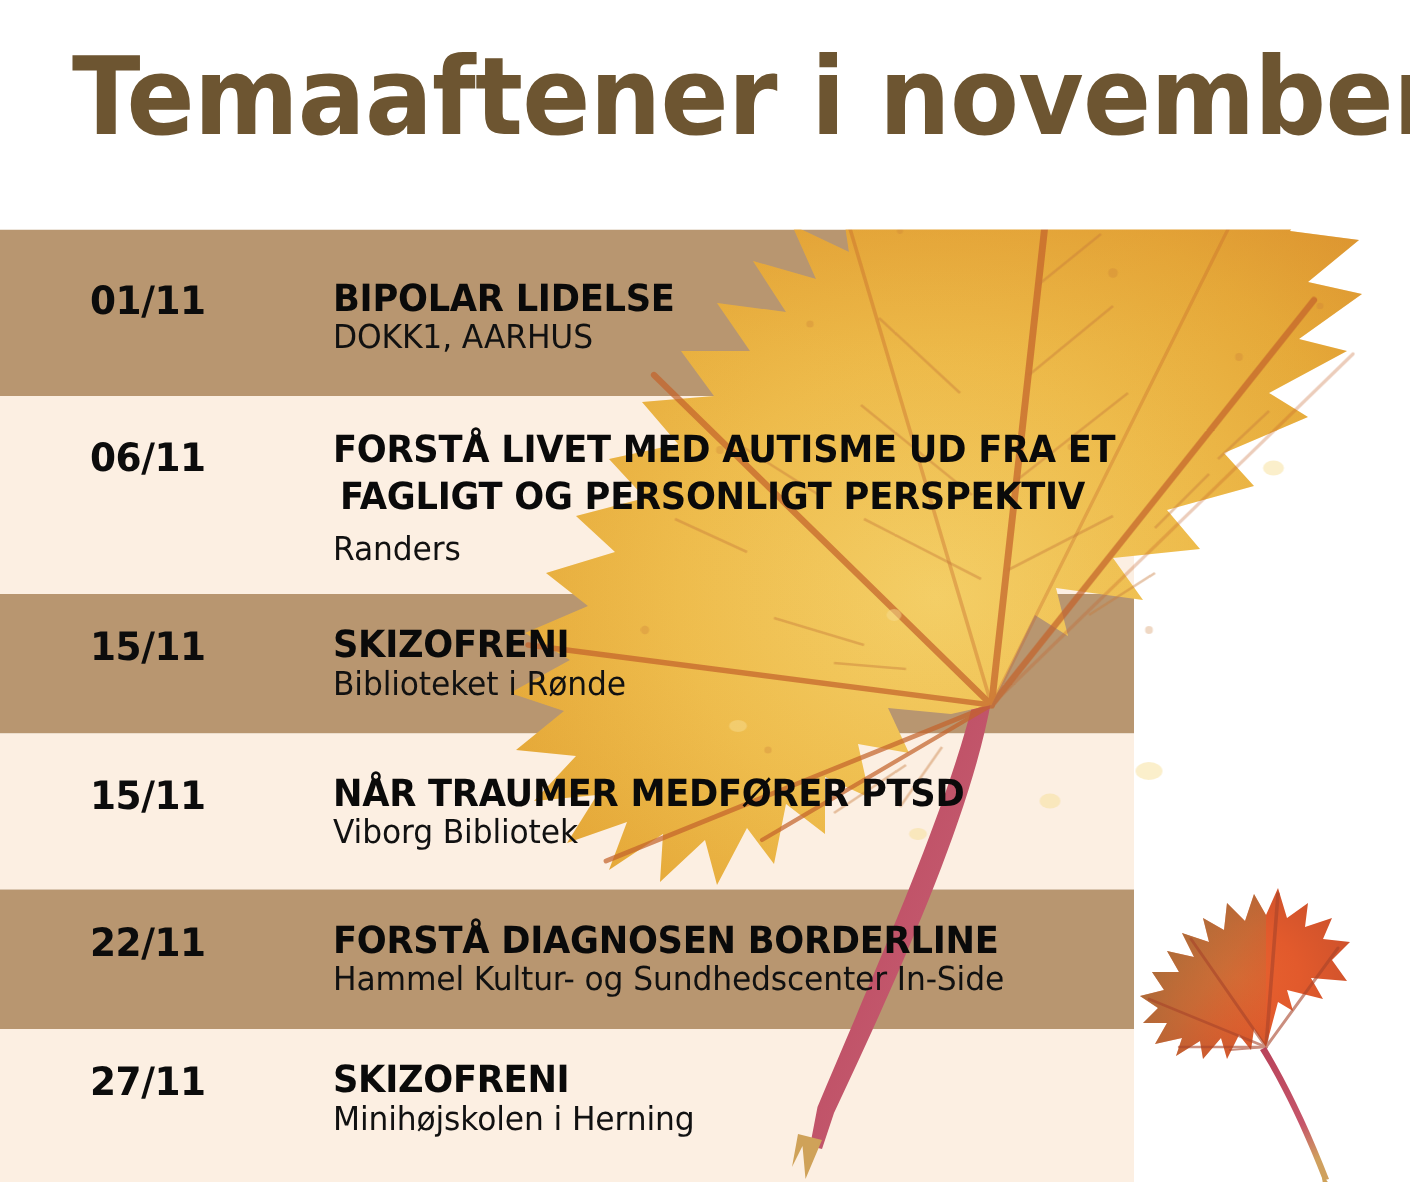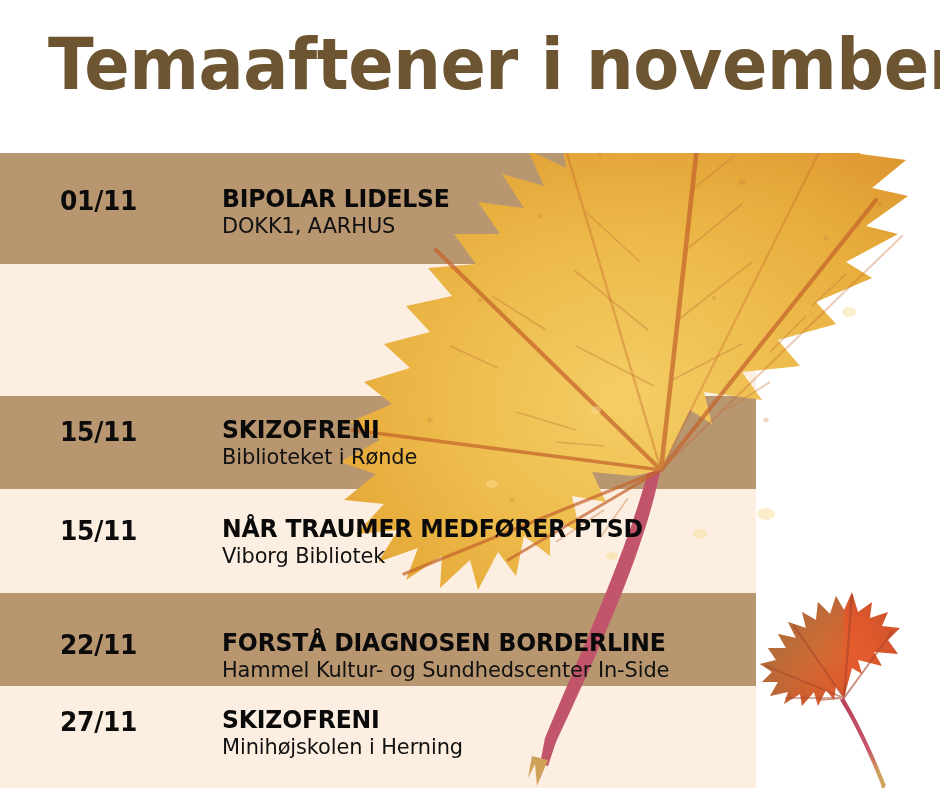--- a/index.html
+++ b/index.html
@@ -114,21 +114,21 @@
   #row-3 { top: 396px; height: 93px; }
   #row-3 .date  { top: 21px; }
   #row-3 .title { top: 18px; }
   #row-3 .place { top: 48px; }
 
   #row-4 { top: 489px; height: 104px; }
   #row-4 .date  { top: 27px; }
   #row-4 .title { top: 24px; }
   #row-4 .place { top: 54px; }
 
-  #row-5 { top: 593px; height: 93px; margin-top: 16px; }
+  #row-5 { top: 593px; height: 93px; }
   #row-5 .date  { top: 21px; }
   #row-5 .title { top: 18px; }
   #row-5 .place { top: 48px; }
 
   #row-6 { top: 686px; height: 102px; padding-left: 20px; }
   #row-6 .date  { top: 21px; }
   #row-6 .title { top: 18px; }
   #row-6 .place { top: 48px; }
 
   
@@ -312,20 +312,30 @@
   </div>
 
   <div class="row" id="row-1" style="top: 153px; height: 111px;">
     <div class="row-text">
       <div class="date">01/11</div>
       <div class="title"><span>BIPOLAR LIDELSE</span></div>
       <div class="place">DOKK1, AARHUS</div>
     </div>
   </div>
 
+  <div class="row" id="row-2" style="top: 264px; height: 132px;">
+    <div class="row-text">
+      <div class="date">06/11</div>
+      <div class="title">
+        <span>FORSTÅ LIVET MED AUTISME UD FRA ET</span>
+        <span class="l2">FAGLIGT OG PERSONLIGT PERSPEKTIV</span>
+      </div>
+      <div class="place">Randers</div>
+    </div>
+  </div>
 
   <div class="row" id="row-3" style="top: 396px; height: 93px;">
     <div class="row-text">
       <div class="date">15/11</div>
       <div class="title"><span>SKIZOFRENI</span></div>
       <div class="place">Biblioteket i Rønde</div>
     </div>
   </div>
 
   <div class="row" id="row-4" style="top: 489px; height: 104px;">

